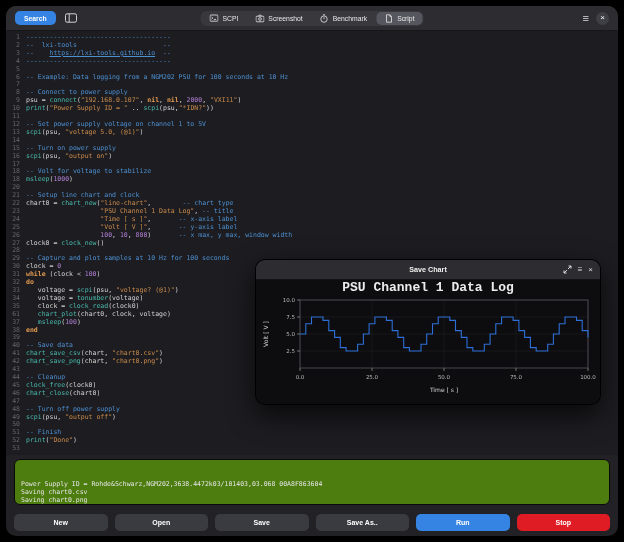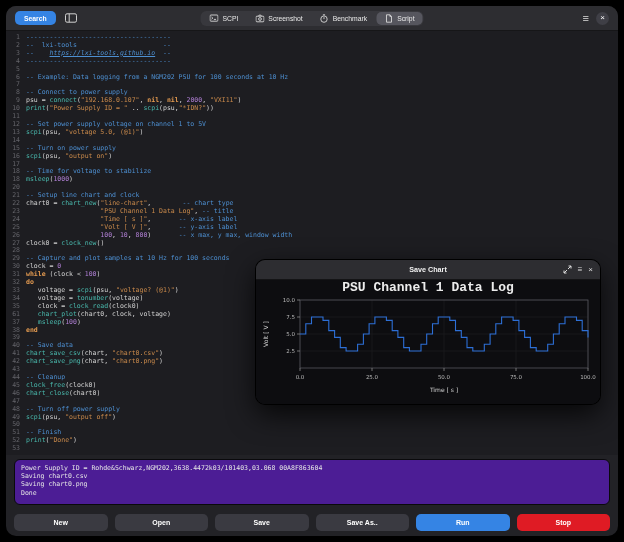--- a/index.html
+++ b/index.html
@@ -17,22 +17,22 @@
   .close-circle{width:13px;height:13px;border-radius:50%;background:#3f3f46;color:#fff;font-size:8px;line-height:1;display:flex;align-items:center;justify-content:center;border:none;padding:0}
   .editor{flex:1;background:#1d1d21;padding:3px 0;font-family:"DejaVu Sans Mono",monospace;font-size:6.5px;line-height:7.9px;color:#d3d3d3;overflow:hidden}
   .crow{display:flex}
   .lnum{flex:0 0 20px;text-align:right;padding-right:6px;color:#64646a}
   .ctext{white-space:pre}
   .com{color:#4d8fd1}
   .str{color:#ca8a4b}
   .kw{color:#e39a50;font-weight:bold}
   .fn{color:#49b8ac}
   .num{color:#b381d8}
-  .url{text-decoration:underline;font-style:italic}
-  .console{flex:0 0 46px;margin:4px 8px 3px;background:#4c1d95;border:1px solid #0a0a0c;border-radius:6px;padding:4px 6px;font-family:"DejaVu Sans Mono",monospace;font-size:6.5px;line-height:8.2px;color:#e6e6e6;overflow:hidden}
+  .url{text-decoration:underline;}
+  .console{flex:0 0 46px;margin:4px 8px 3px;background:#4d7c0f;border:1px solid #0a0a0c;border-radius:6px;padding:20px 6px;font-family:"DejaVu Sans Mono",monospace;font-size:6.5px;line-height:8.2px;color:#e6e6e6;overflow:hidden}
   .footer{flex:0 0 28px;display:flex;align-items:center;padding:0 8px;gap:7px}
   .fbtn{flex:1;height:17px;border:none;border-radius:5px;background:#3a3a41;color:#fff;font-size:7px;font-weight:700;font-family:inherit}
   .chartwin{position:absolute;left:256px;top:260px;width:344px;height:144px;border-radius:9px;background:#161619;box-shadow:0 10px 28px rgba(0,0,0,.78),0 0 0 1px #000;display:flex;flex-direction:column;z-index:20;overflow:hidden}
   .chartbar{flex:0 0 20px;background:#2d2d31;display:flex;align-items:center;position:relative;border-bottom:1px solid #141416}
   .charttitle{position:absolute;left:0;right:0;text-align:center;font-size:7.2px;font-weight:700;color:#f0f0f0}
   .chartbtns{margin-left:auto;display:flex;align-items:center;gap:6px;padding-right:7px;z-index:1}
   .cbtn{background:transparent;border:none;color:#ddd;font-size:8px;line-height:1;padding:0;display:flex;align-items:center}
   .chartbody{flex:1;background:#0d0d10;position:relative}
   .plot-title{text-align:center;font-size:13px;font-weight:700;color:#ececec;padding-top:0;font-family:Liberation Mono, monospace}
   #plotwrap{position:absolute;left:0;top:16px;right:0;bottom:0}
@@ -154,21 +154,21 @@
         <div class="crow">
           <span class="lnum">16</span>
           <span class="ctext"><span class="fn">scpi</span>(psu, <span class="str">"output on"</span>)</span>
         </div>
         <div class="crow">
           <span class="lnum">17</span>
           <span class="ctext"></span>
         </div>
         <div class="crow">
           <span class="lnum">18</span>
-          <span class="ctext"><span class="com">-- Time for voltage to stabilize</span></span>
+          <span class="ctext"><span class="com">-- Volt for voltage to stabilize</span></span>
         </div>
         <div class="crow">
           <span class="lnum">18</span>
           <span class="ctext"><span class="fn">msleep</span>(<span class="num">1000</span>)</span>
         </div>
         <div class="crow">
           <span class="lnum">20</span>
           <span class="ctext"></span>
         </div>
         <div class="crow">

